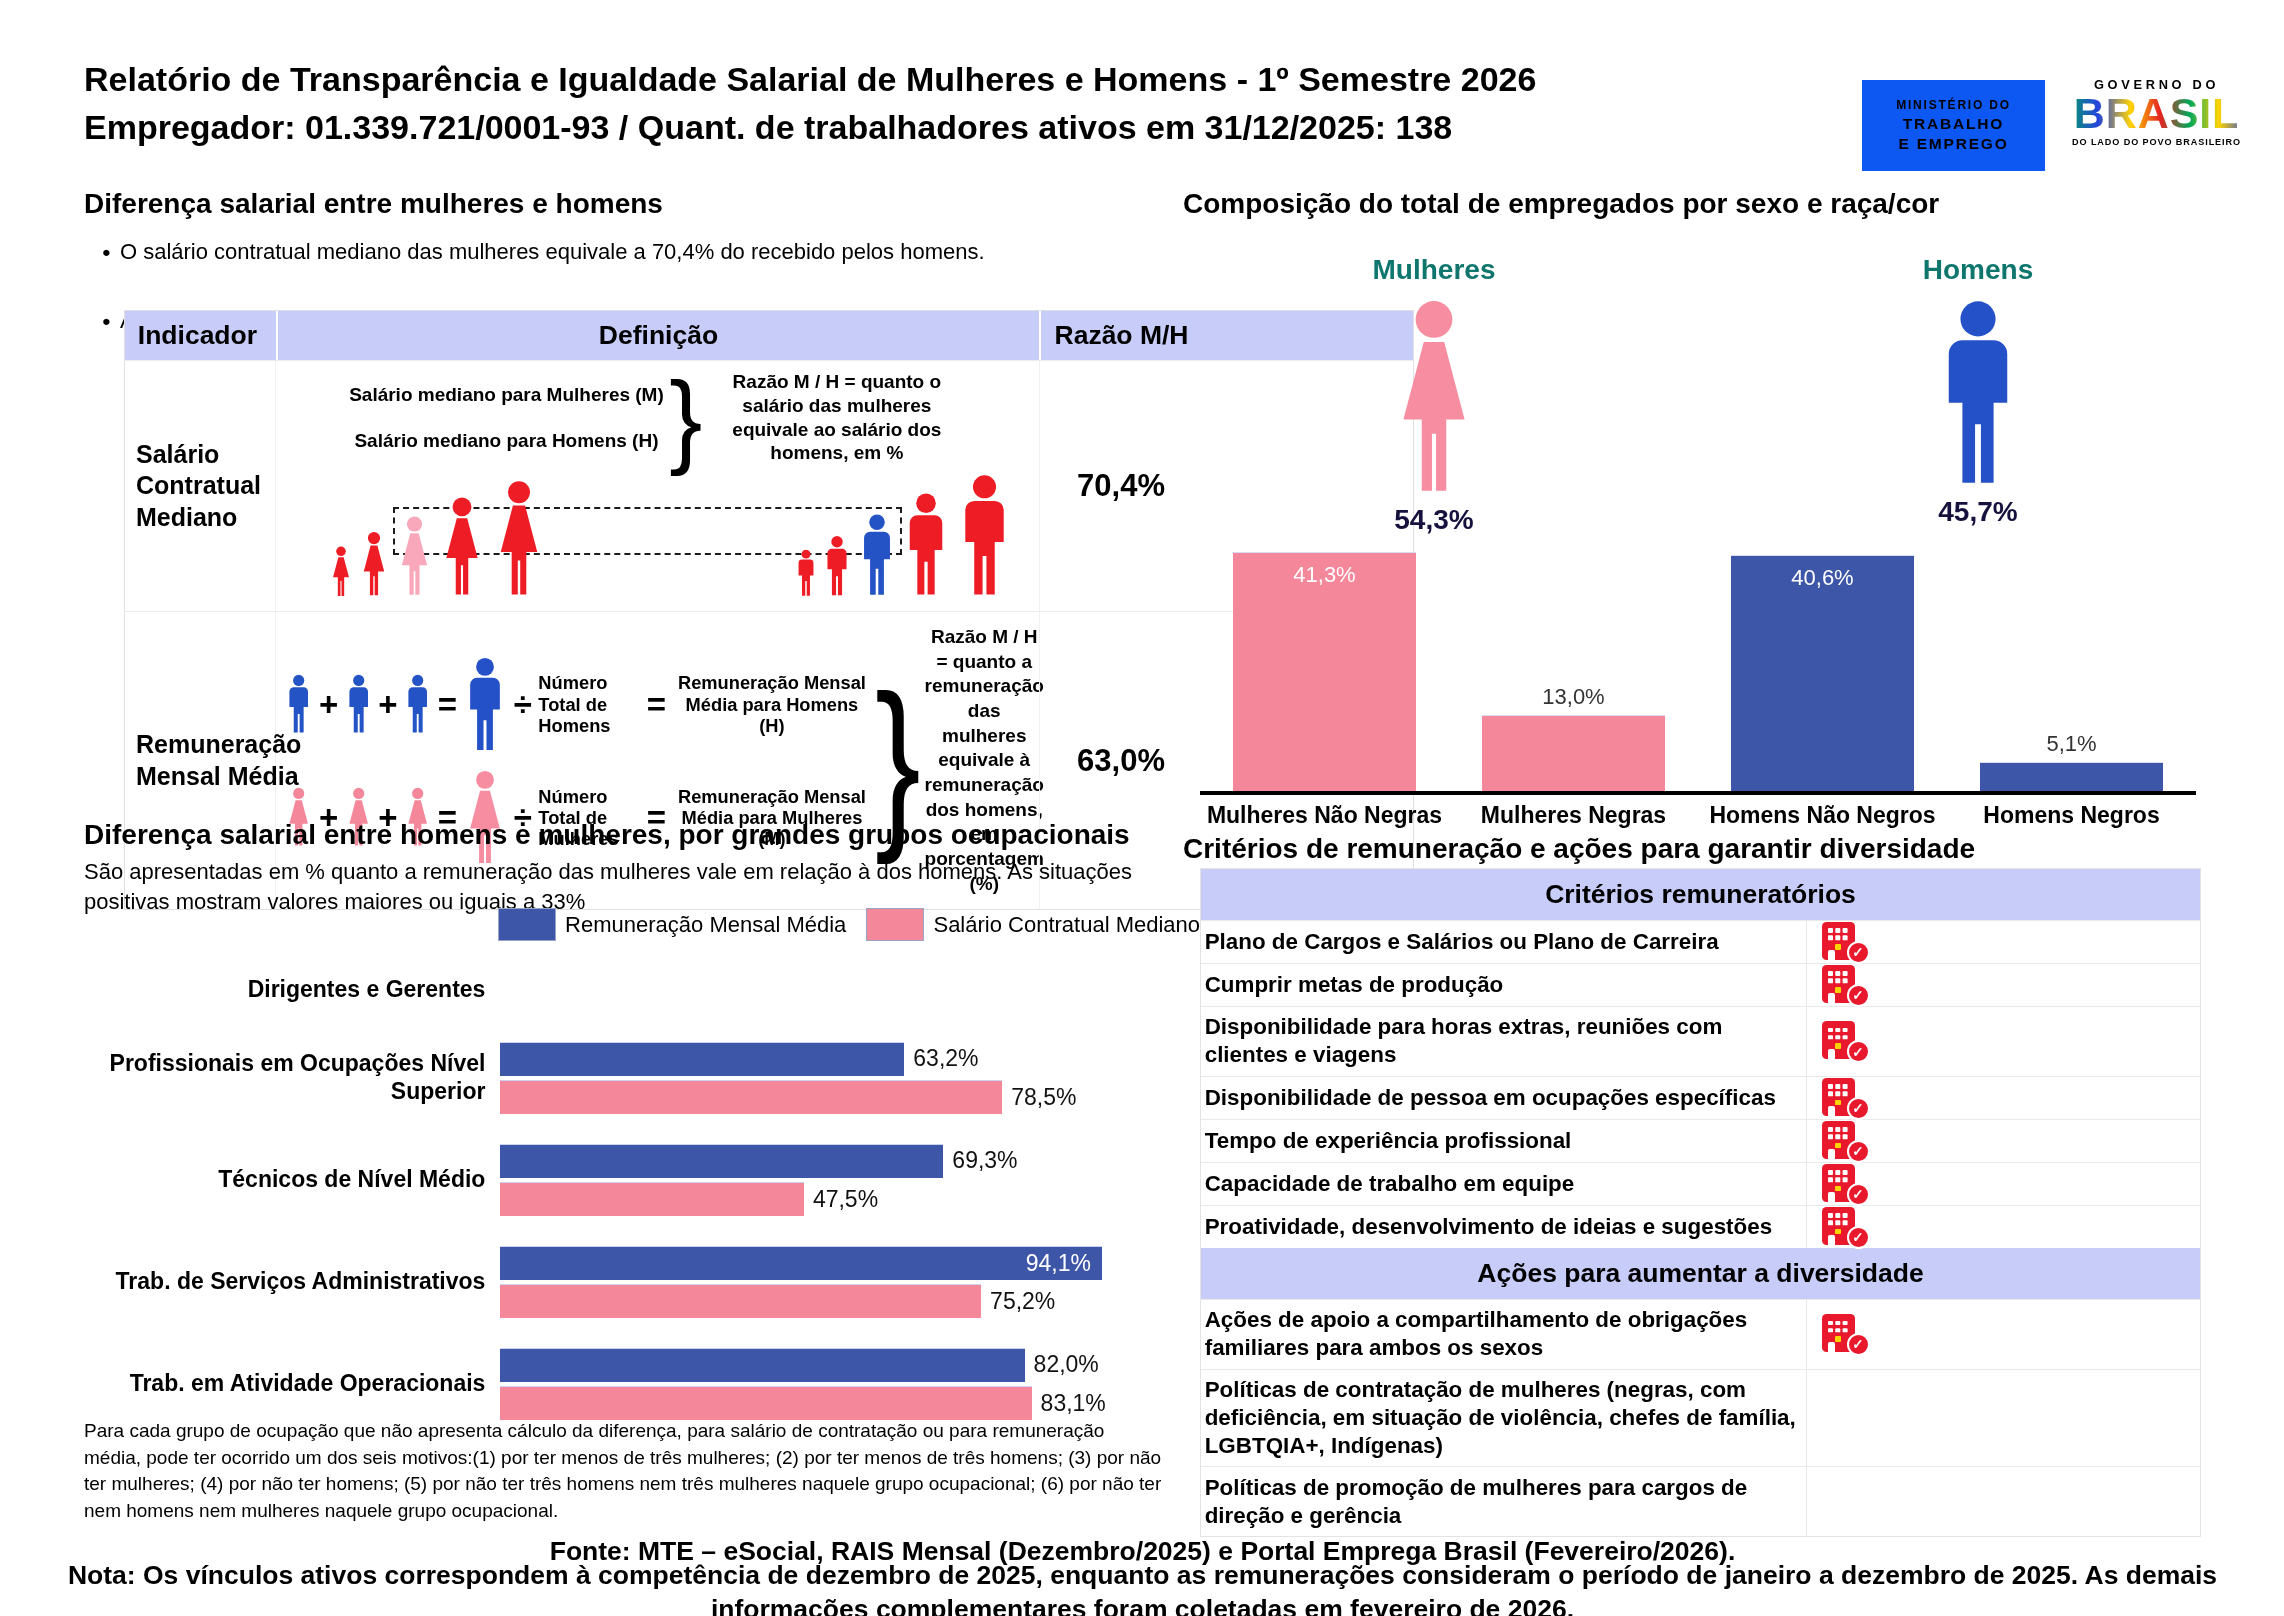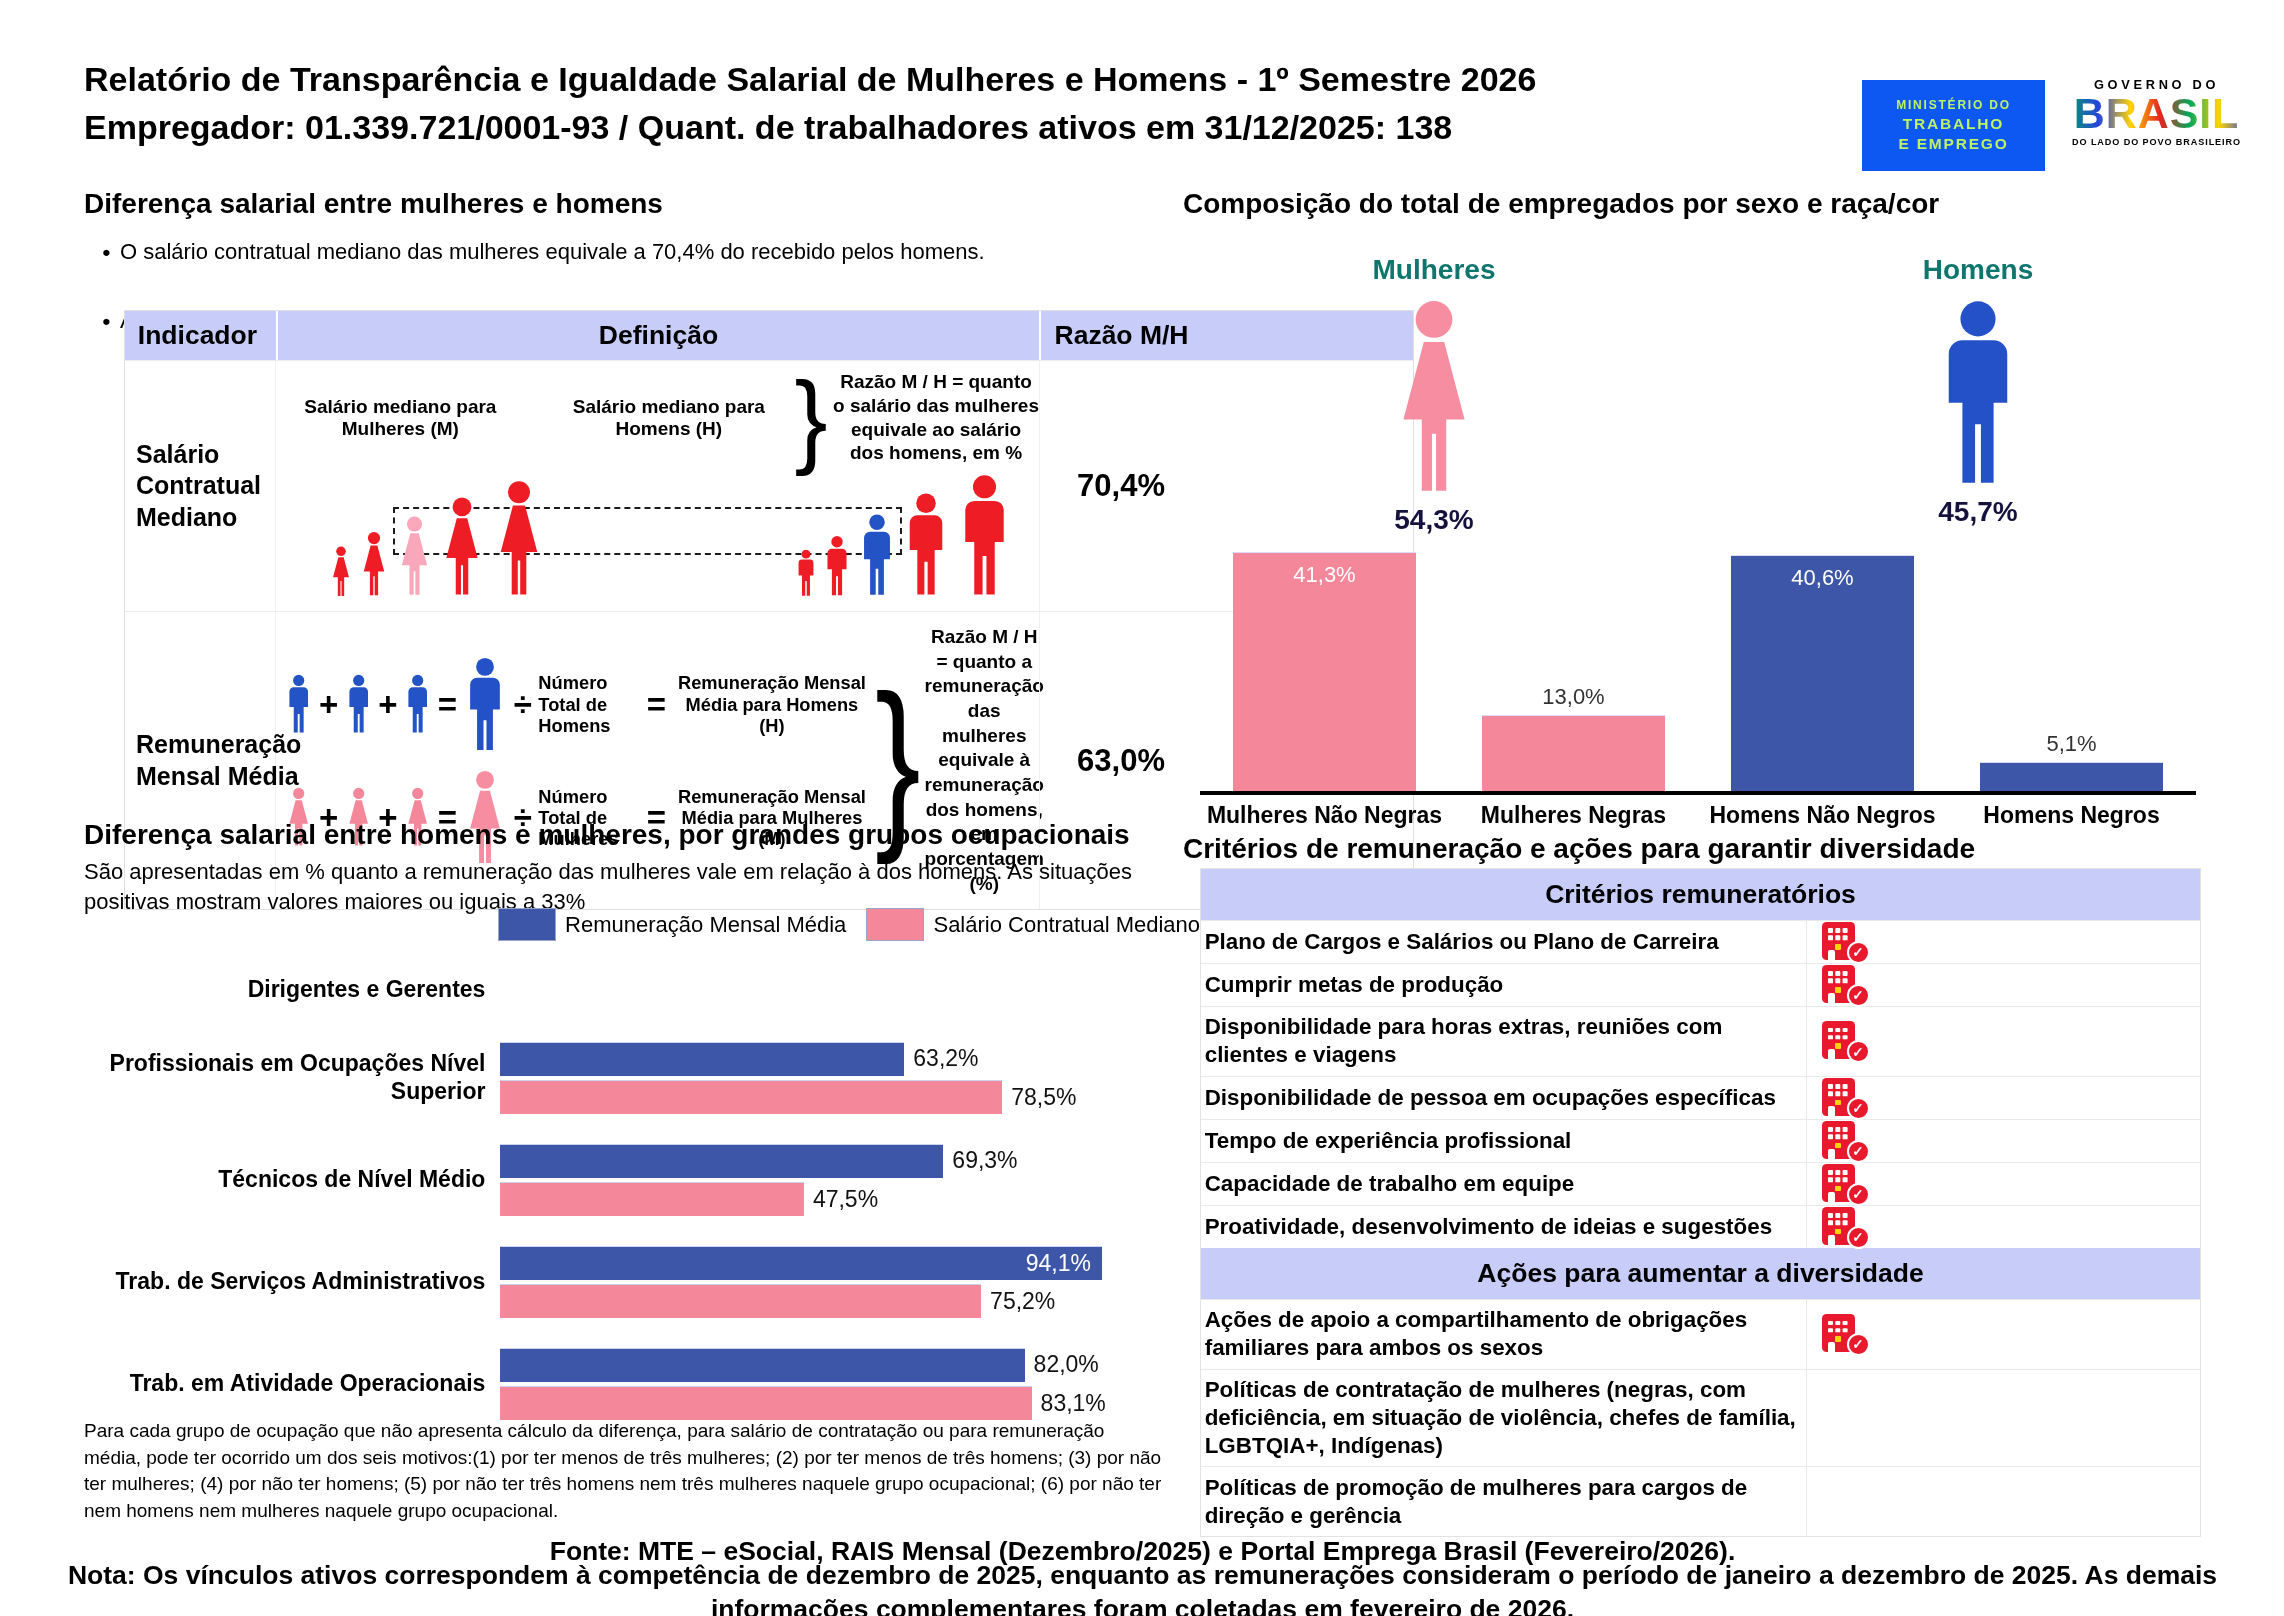--- a/index.html
+++ b/index.html
@@ -4,21 +4,21 @@
 <style>
   html,body{margin:0;padding:0;background:#fff;}
   .canvas{position:relative;width:2284px;height:1616px;background:#fff;overflow:hidden;
           font-family:"Liberation Sans",sans-serif;color:#000;}
   [data-name]{box-sizing:border-box;}
 
   
   .title1{position:absolute;left:84px;top:60px;font-size:34px;font-weight:700;}
   .title2{position:absolute;left:84px;top:108px;font-size:34px;font-weight:700;}
   .logo-mte{position:absolute;left:1862px;top:80px;width:183px;height:91px;background:#0d57f2;
-            color:#bef264;display:flex;flex-direction:column;align-items:center;justify-content:center;gap:2.7px;}
+            color:#000000;display:flex;flex-direction:column;align-items:center;justify-content:center;gap:2.7px;}
   .logo-mte .l1{font-size:12px;letter-spacing:1.8px;font-weight:700;}
   .logo-mte .l2,.logo-mte .l3{font-size:15.5px;letter-spacing:1.8px;font-weight:700;}
   .logo-gov{position:absolute;left:2065px;top:77px;width:183px;text-align:center;}
   .logo-gov .g1{font-size:12.8px;font-weight:700;letter-spacing:3.7px;}
   .logo-gov .g2{font-size:43px;font-weight:700;letter-spacing:0.9px;line-height:1.0;
     background:linear-gradient(90deg,#00a859 0%,#2444dd 18%,#ffd400 36%,#e52322 52%,#00a859 68%,#ffd400 84%,#2444dd 100%);
     -webkit-background-clip:text;background-clip:text;color:transparent;}
   .logo-gov .g3{font-size:9.1px;font-weight:700;letter-spacing:0.9px;margin-top:1.8px;}
 
   
@@ -32,21 +32,21 @@
   .sal-hrow{display:grid;grid-template-columns:151px 763px 163px;background:#c7ccf8;height:49px;}
   .sal-hcell{display:flex;align-items:center;font-size:26.5px;font-weight:700;}
   .sal-hcell.c1{padding-left:12.8px;}
   .sal-hcell.c2,.sal-hcell.c3{justify-content:center;border-left:2.7px solid #fff;}
   .sal-row{display:grid;grid-template-columns:151px 763px 163px;border-top:1.8px solid #ececec;background:#fff;}
   .ind-cell{display:flex;align-items:center;padding:9.1px 7.3px 9.1px 11px;font-weight:700;font-size:25px;line-height:1.25;border-right:1.8px solid #f0f0f0;}
   .ratio-cell{display:flex;align-items:center;justify-content:center;font-weight:700;font-size:31px;border-left:1.8px solid #f0f0f0;}
 
   .def1{display:flex;flex-direction:column;}
   .def1-top{display:flex;justify-content:center;align-items:center;padding-top:9.1px;}
-  .def1-lines{display:flex;gap:24px;text-align:center;font-weight:700;font-size:19px;}
+  .def1-lines{display:flex;flex-direction:column;gap:24px;text-align:center;font-weight:700;font-size:19px;}
   .brace1{font-size:99px;font-weight:400;transform:scaleY(1.05);line-height:0.85;margin:0 5.5px;}
   .def1-note{width:258px;font-weight:700;font-size:19px;text-align:center;line-height:1.25;}
   .def1-figs{position:relative;display:flex;align-items:flex-end;justify-content:space-between;
              height:146px;padding:0 25.6px 14.6px 53px;}
   .figgroup{display:flex;align-items:flex-end;gap:6.4px;position:relative;z-index:2;}
   .median-dash{position:absolute;left:117px;right:137px;top:42px;height:48px;border:2.7px dashed #1b1b1b;z-index:1;}
   .fig{display:block;}
   .f-red{fill:#ee1c25;} .f-pinkhl{fill:#f9a8bc;} .f-bluehl{fill:#2453c6;}
   .f-pink{fill:#f5879b;} .f-blue{fill:#2453c6;} .f-pinkbig{fill:#f78da1;} .f-bluebig{fill:#2451c8;}
 

